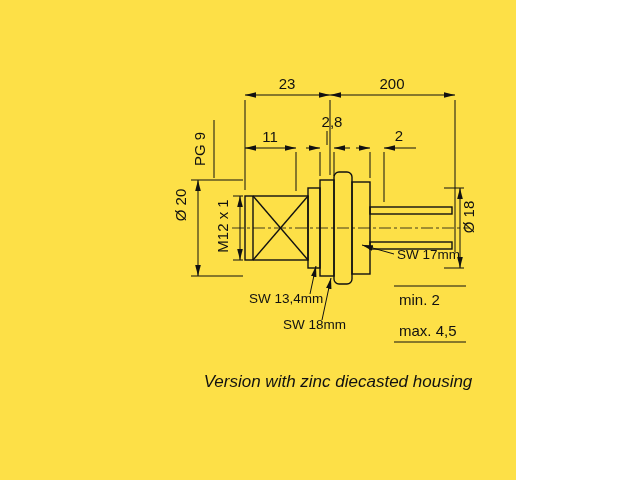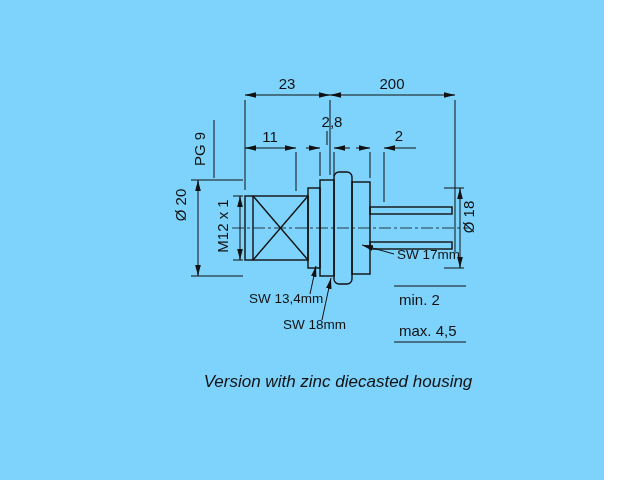--- a/index.html
+++ b/index.html
@@ -1,20 +1,20 @@
 <!DOCTYPE html>
 <html><head>
 <meta charset="utf-8">
 <style>
   html,body{margin:0;padding:0;}
   body{
     width:640px;height:480px;background:#ffffff;overflow:hidden;
     font-family:"Liberation Sans", sans-serif;
   }
-  .stage{position:relative;width:604px;height:480px;background:#7dd3fc;}
+  .stage{position:relative;width:516px;height:480px;background:#fde047;}
   svg text{fill:#111;}
   .dimtxt{font-size:15px;}
   .swtxt{font-size:13.5px;}
   .captiontxt{font-size:17px;font-style:italic;}
 </style>
 </head>
 <body>
 
 <div class="stage">
   <svg width="640" height="480" viewBox="0 0 640 480">

